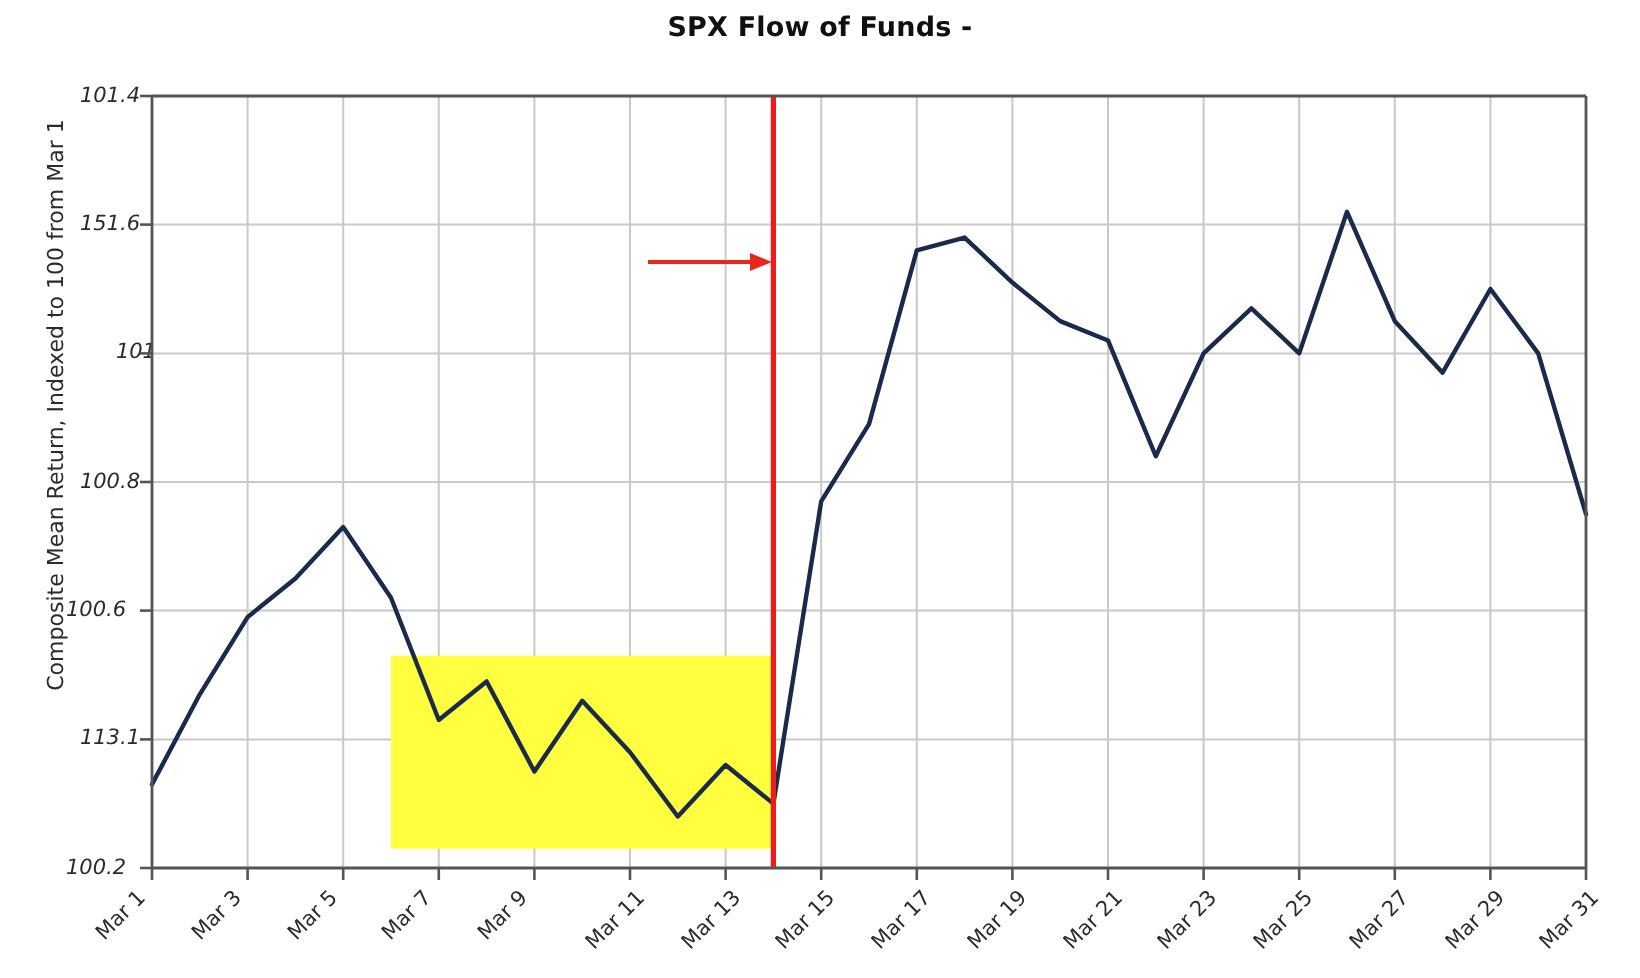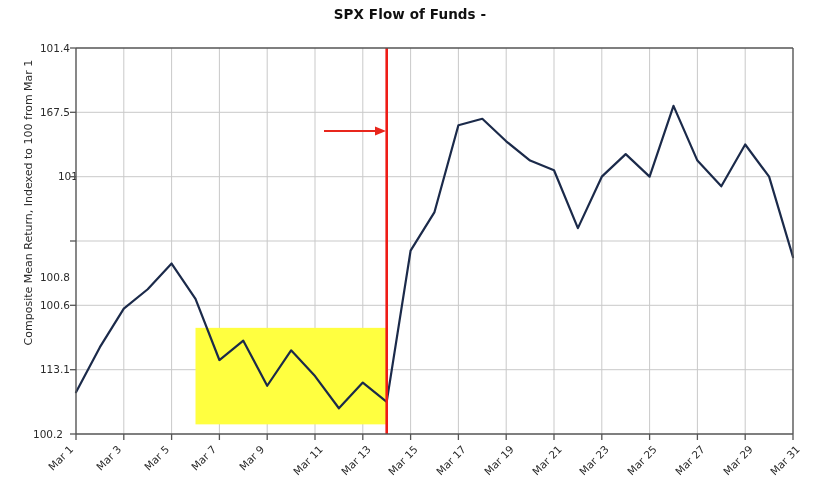--- a/index.html
+++ b/index.html
@@ -49,20 +49,21 @@
     left: 0;
     top: 0;
   }
   .ytick-label {
     position: absolute;
     font-size: 10.5px;
     color: #2b2b2b;
     text-align: right;
     width: 44px;
     white-space: nowrap;
+    font-style: italic;
   }
   .xtick-label {
     position: absolute;
     font-size: 10.5px;
     color: #2b2b2b;
     white-space: nowrap;
     transform: rotate(-45deg);
     transform-origin: right top;
     text-align: right;
   }
@@ -79,24 +80,24 @@
 
 <div id="figure">
 
   <div class="title-block">
     <div>SPX Flow of Funds -</div>
   </div>
 
   <div class="ylabel">Composite Mean Return, Indexed to 100 from Mar 1</div>
 
   <div class="ytick-label" style="left:26px; top:42px;">101.4</div>
-  <div class="ytick-label" style="left:26px; top:106px;">167.5</div>
+  <div class="ytick-label" style="left:26px; top:106px;">151.6</div>
   <div class="ytick-label" style="left:44px; top:170px;">101.0</div>
-  <div class="ytick-label" style="left:26px; top:235px;margin-top:36px;">100.8</div>
-  <div class="ytick-label" style="left:26px; top:299px;">100.6</div>
+  <div class="ytick-label" style="left:26px; top:235px;">100.8</div>
+  <div class="ytick-label" style="left:26px; top:299px;text-align:center;">100.6</div>
   <div class="ytick-label" style="left:26px; top:363px;">113.1</div>
   <div class="ytick-label" style="left:26px; top:428px;text-align:center;">100.2</div>
 
   <div class="xtick-label" style="left:37px;  top:443px;">Mar 1</div>
   <div class="xtick-label" style="left:85px;  top:443px;">Mar 3</div>
   <div class="xtick-label" style="left:133px; top:443px;">Mar 5</div>
   <div class="xtick-label" style="left:180px; top:443px;">Mar 7</div>
   <div class="xtick-label" style="left:228px; top:443px;">Mar 9</div>
   <div class="xtick-label" style="left:280px; top:443px;">Mar 11</div>
   <div class="xtick-label" style="left:328px; top:443px;">Mar 13</div>

